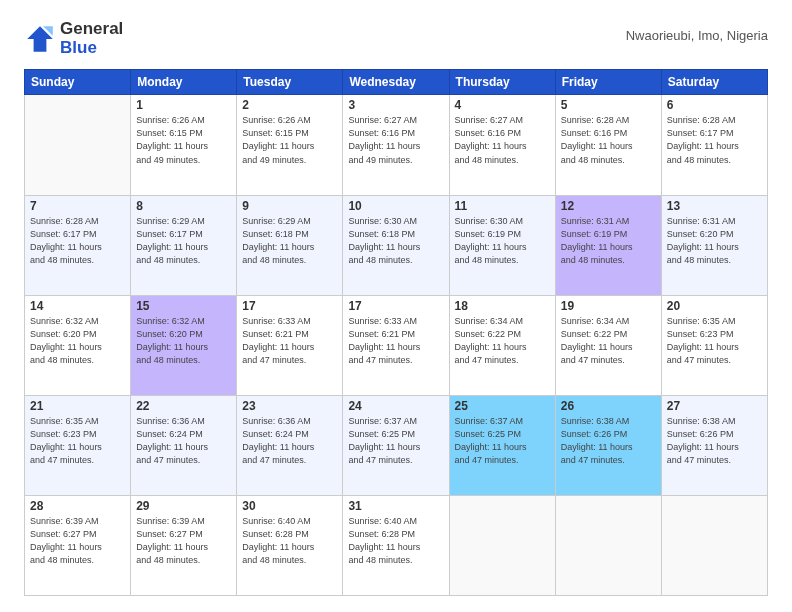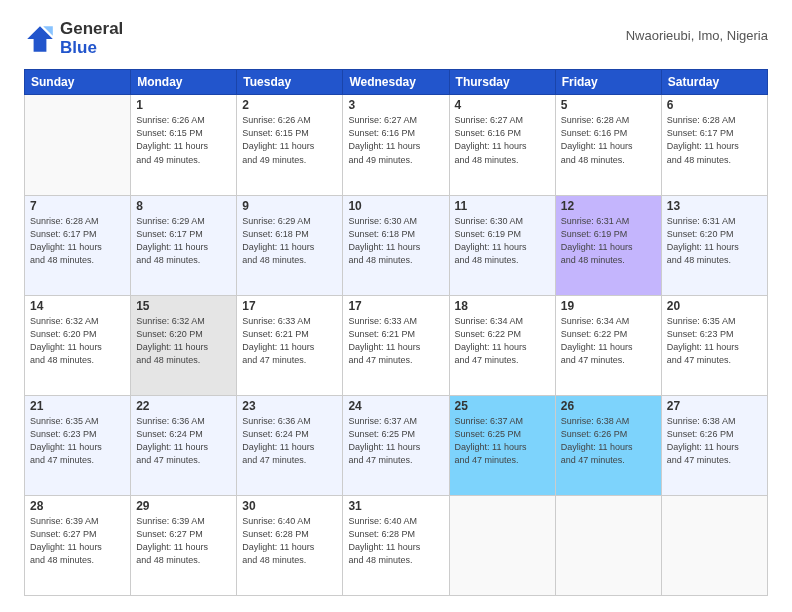--- a/index.html
+++ b/index.html
@@ -188,21 +188,21 @@
           <td style="background: rgb(240, 244, 255);">
             <span class="day-num">13</span>
             <div class="day-info">Sunrise: 6:31 AM<br>Sunset: 6:20 PM<br>Daylight: 11 hours<br>and 48 minutes.</div>
           </td>
         </tr>
         <tr>
           <td style="background: rgb(255, 255, 255);">
             <span class="day-num">14</span>
             <div class="day-info">Sunrise: 6:32 AM<br>Sunset: 6:20 PM<br>Daylight: 11 hours<br>and 48 minutes.</div>
           </td>
-          <td style="background: #e5e5e5;">
+          <td style="background: #c4b5fd;">
             <span class="day-num">15</span>
             <div class="day-info">Sunrise: 6:32 AM<br>Sunset: 6:20 PM<br>Daylight: 11 hours<br>and 48 minutes.</div>
           </td>
           <td style="background: rgb(255, 255, 255);">
             <span class="day-num">17</span>
             <div class="day-info">Sunrise: 6:33 AM<br>Sunset: 6:21 PM<br>Daylight: 11 hours<br>and 47 minutes.</div>
           </td>
           <td style="background: rgb(255, 255, 255);">
             <span class="day-num">17</span>
             <div class="day-info">Sunrise: 6:33 AM<br>Sunset: 6:21 PM<br>Daylight: 11 hours<br>and 47 minutes.</div>

